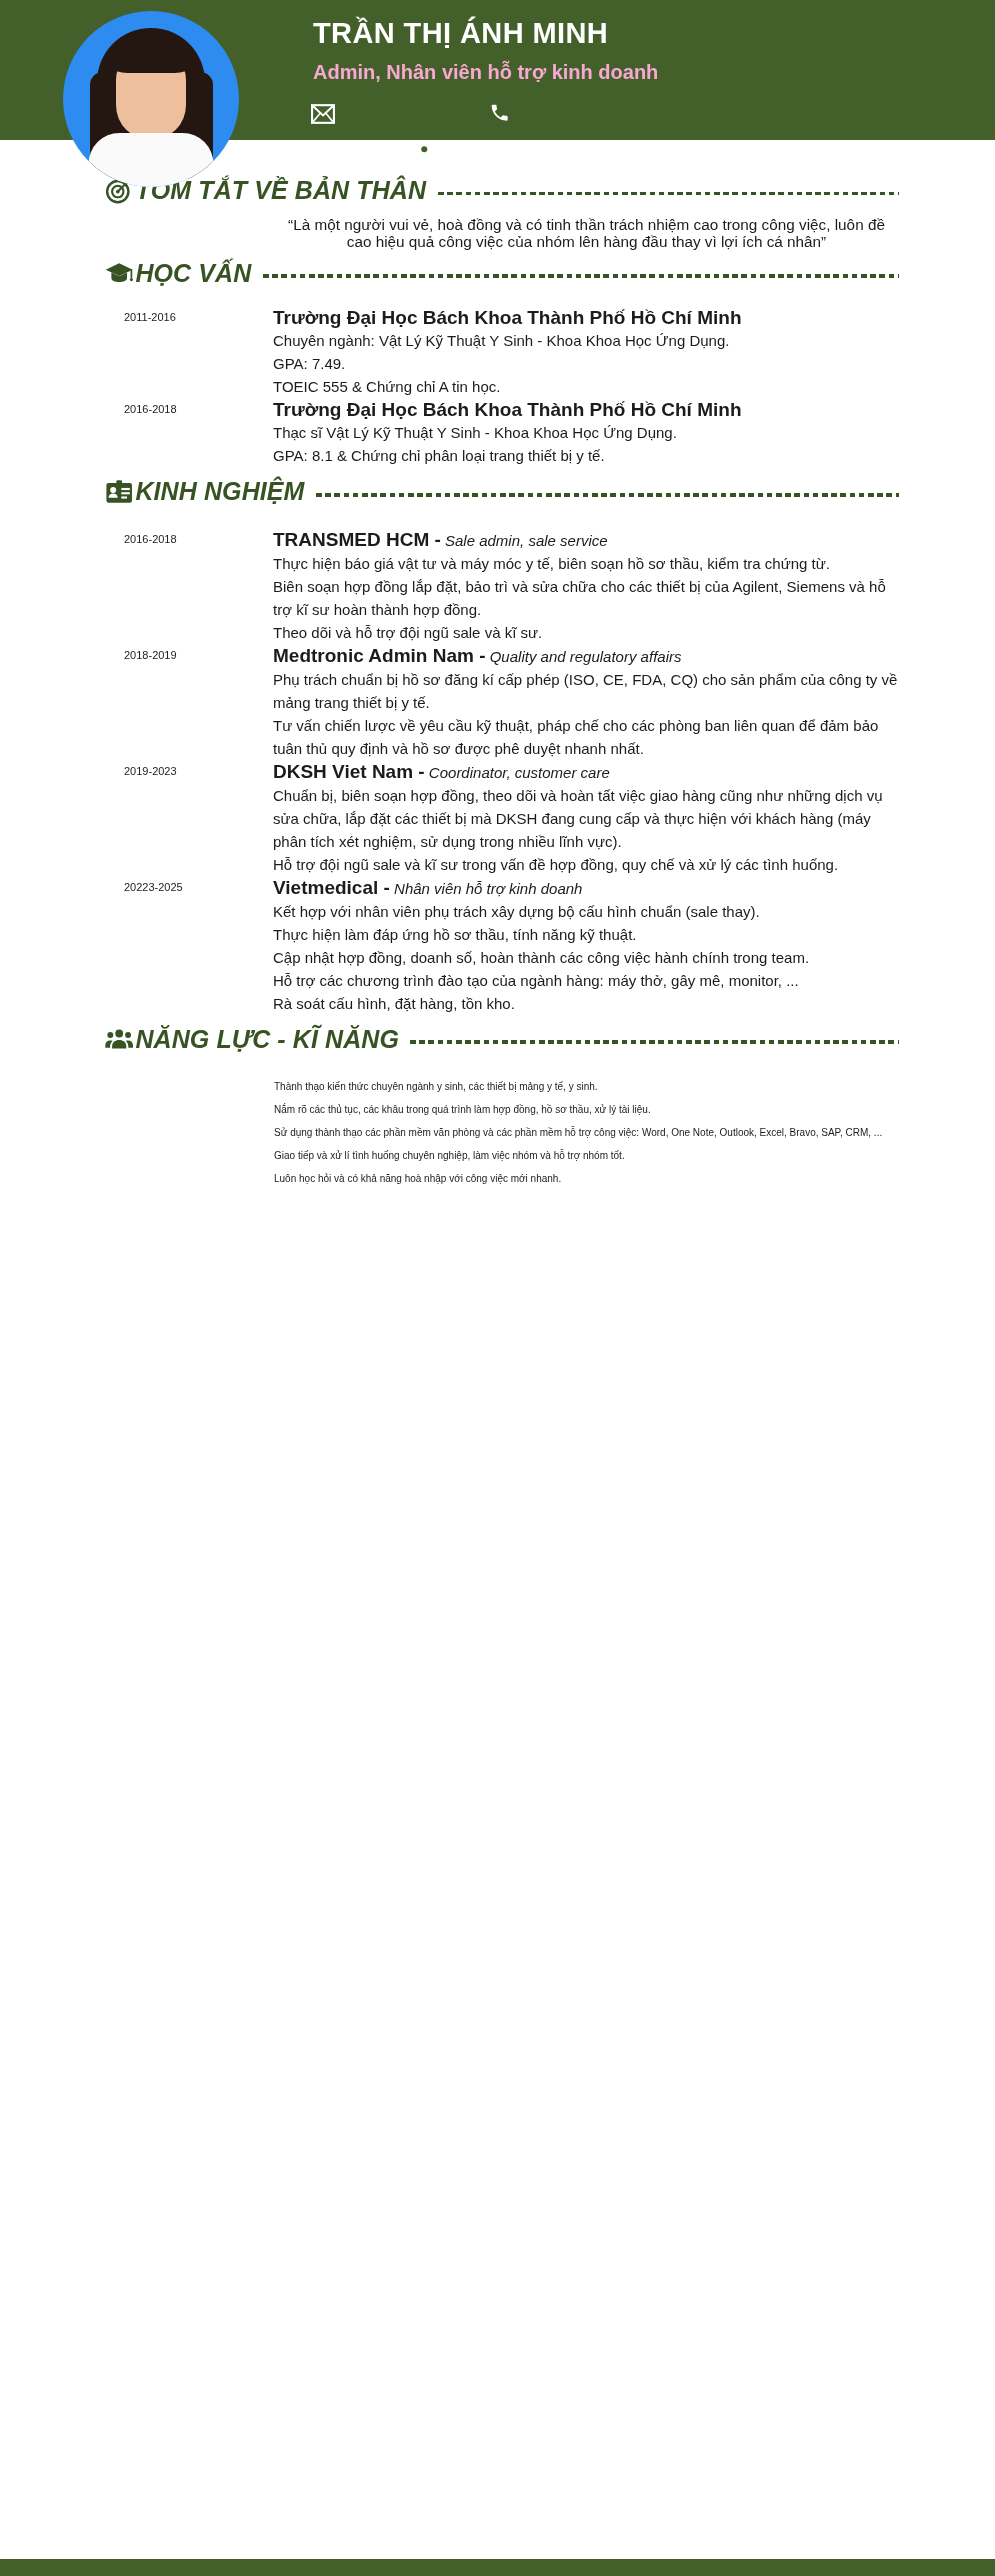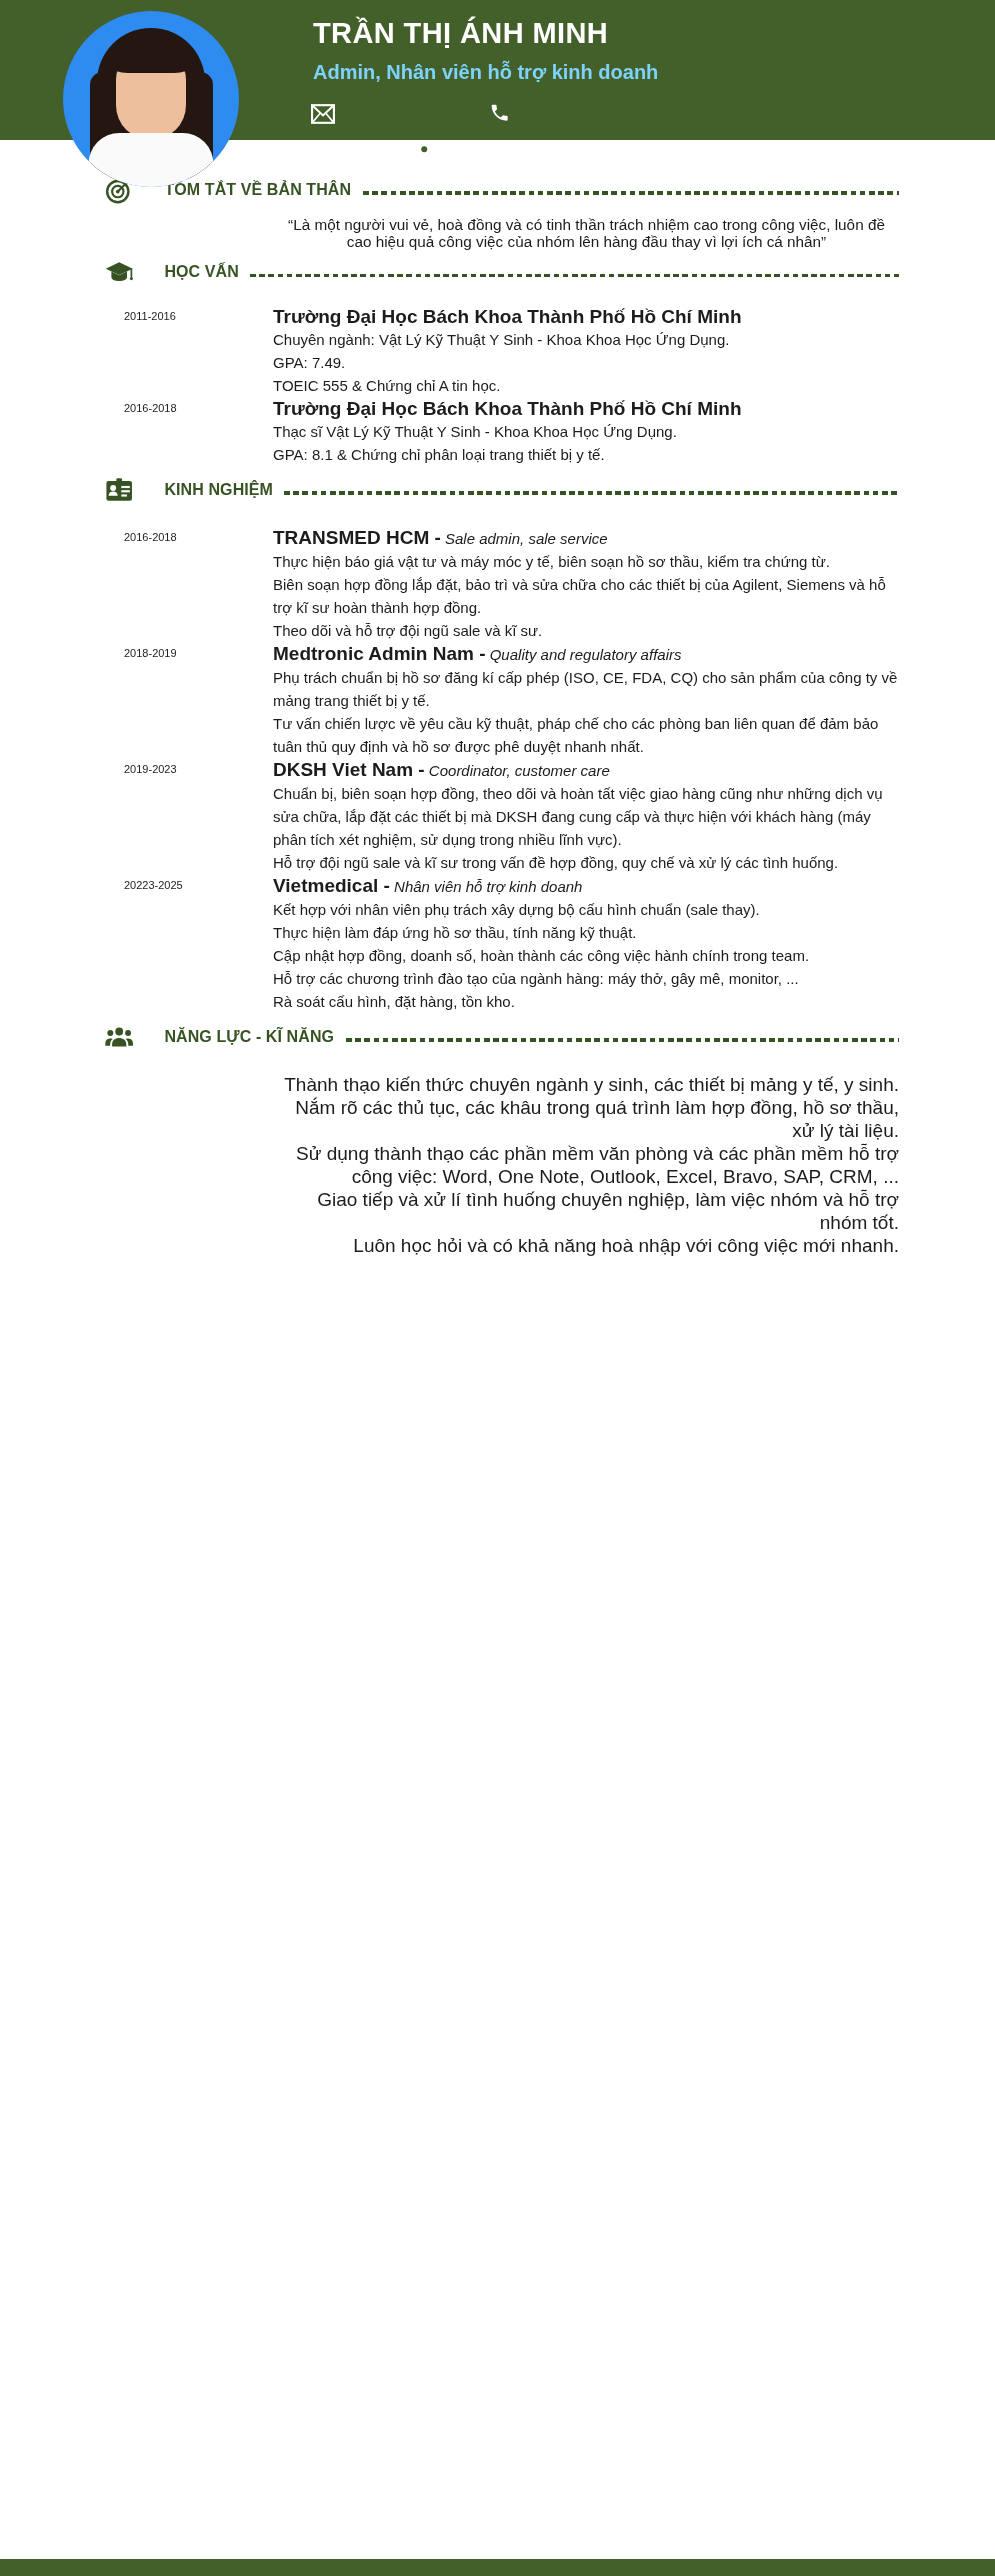--- a/index.html
+++ b/index.html
@@ -16,50 +16,50 @@
   }
   .hair   { position:absolute; left:50%; top:17px;  transform:translateX(-50%); width:108px; height:149px; background:#241711; border-radius:54px 54px 36px 36px; }
   .hair-l { position:absolute; left:calc(50% - 61px); top:61px; width:25.6px; height:121px; background:#241711; border-radius:12.8px; }
   .hair-r { position:absolute; left:calc(50% + 36px); top:61px; width:25.6px; height:121px; background:#241711; border-radius:12.8px; }
   .face   { position:absolute; left:50%; top:38px;  transform:translateX(-50%); width:70px;  height:91px; background:#edbf9d; border-radius:35px 35px 40px 40px; }
   .bangs  { position:absolute; left:50%; top:31px;  transform:translateX(-50%); width:77px; height:31px;  background:#241711; border-radius:38px 38px 30% 30%; }
   .neck   { position:absolute; left:50%; top:124px; transform:translateX(-50%); width:25.6px;  height:24px;  background:#e2ad8a; }
   .shirt  { position:absolute; left:50%; bottom:-5.7px; transform:translateX(-50%); width:125px; height:60px; background:#fafafa; border-radius:31px 31px 0 0; }
 
   .name     { position:absolute; left:313px; top:17px; font-size:29px; font-weight:bold; color:#ffffff; letter-spacing:0.4px; }
-  .job-title{ position:absolute; left:313px; top:61px; font-size:20px; font-weight:bold; color:#7dd3fc; }
+  .job-title{ position:absolute; left:313px; top:61px; font-size:20px; font-weight:bold; color:#f9a8d4; }
 
   .contact-item { position:absolute; display:flex; align-items:center; gap:10px; color:#ffffff; font-size:16.3px; }
   .ci-email { left:311px; top:104px; }
   .ci-phone { left:489px; top:102px; }
   .ci-dob   { left:310px; top:141px; }
   .ci-addr  { left:415px; top:141px; }
   .cicon { display:block; }
 
   
   .sec-head { display:flex; align-items:center; margin:0 96px 0 105px; }
   .sec-icon { width:28.4px; height:28.4px; flex:0 0 auto; }
-  .sec-title{ margin-left:31px; font-size:16px; font-weight:bold; color:#375323; white-space:nowrap; letter-spacing:0.1px; }
+  .sec-title{ margin-left:2px; font-size:25px; font-weight:bold; color:#375323; white-space:nowrap; letter-spacing:0.1px;font-style:italic; }
   .sec-dash { flex:1; height:3.6px; margin-left:11.4px; margin-top:5.7px;
               background:repeating-linear-gradient(90deg,#375323 0 5.7px,transparent 5.7px 9.2px); }
 
   .sec-summary    { margin-top:36px; }
   .quote          { margin:11.4px 96px 0 274px; text-align:center; font-size:15.3px; line-height:17px; color:#1c1c1c; }
   .sec-education  { margin-top:8.5px; }
   .sec-experience { margin-top:10px; }
   .sec-skills     { margin-top:10px; }
 
   .entries { margin-top:18.5px; }
   .entries-exp { margin-top:21.3px; }
   .row  { display:grid; grid-template-columns:168px 1fr; margin:0 96px 0 105px; }
   .date { padding-left:19px; font-weight:normal; font-size:11px; line-height:23px; white-space:nowrap; }
   .body { font-size:15px; line-height:23px; }
   .t-bold { font-weight:bold; font-size:19px; }
   .t-role { font-style:italic; }
-  .skills-list { margin:21.3px 96px 0 274px; font-size:19px; line-height:23px;text-align:right; }
+  .skills-list { margin:21.3px 96px 0 274px; font-size:10px; line-height:23px; }
 
   .footer-bar { position:absolute; left:0; right:0; bottom:0; height:17px; background:#435f2a; }
 </style>
 </head>
 <body>
 
 <div class="page">
 
   <div class="header">
     <div class="photo-wrap">

